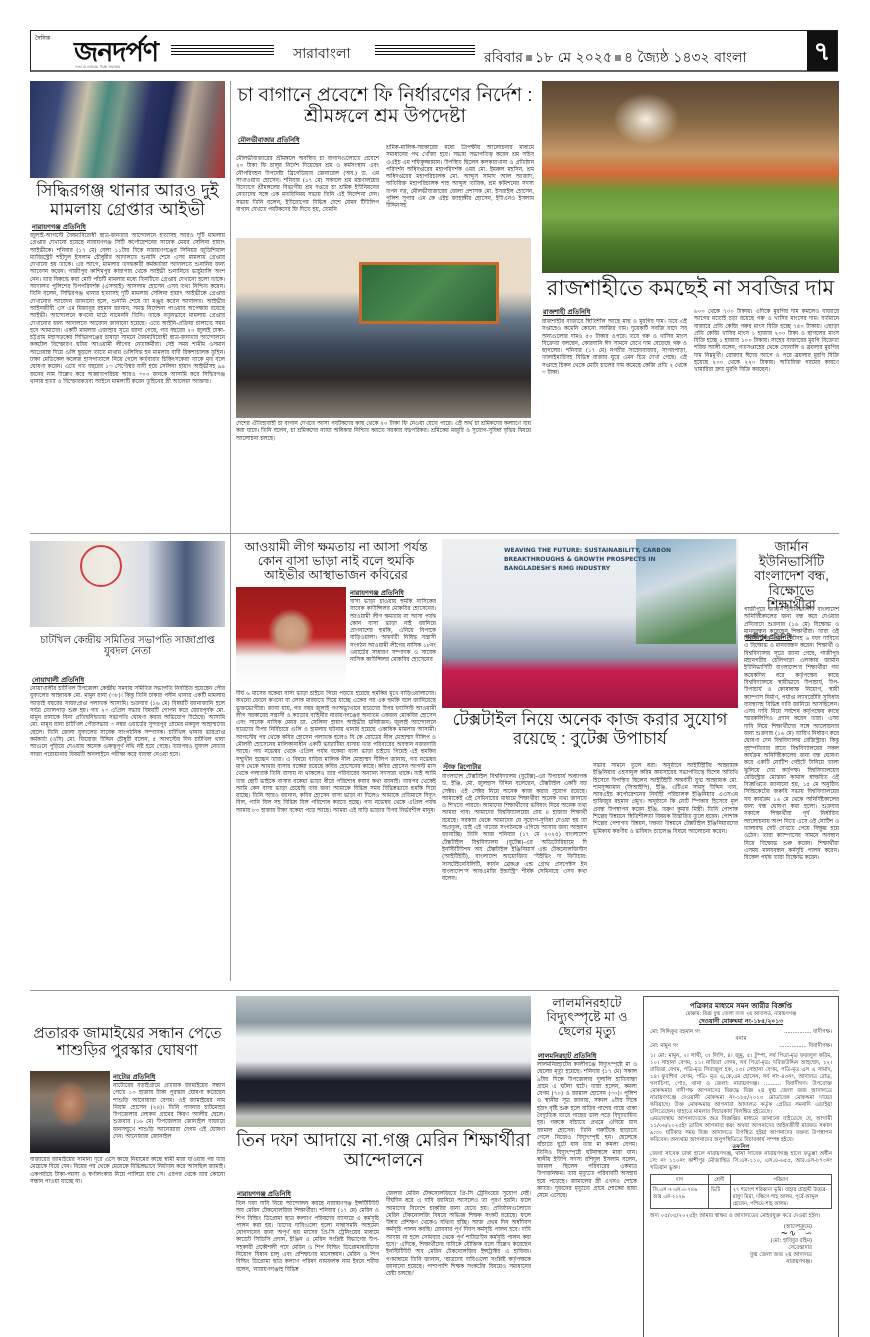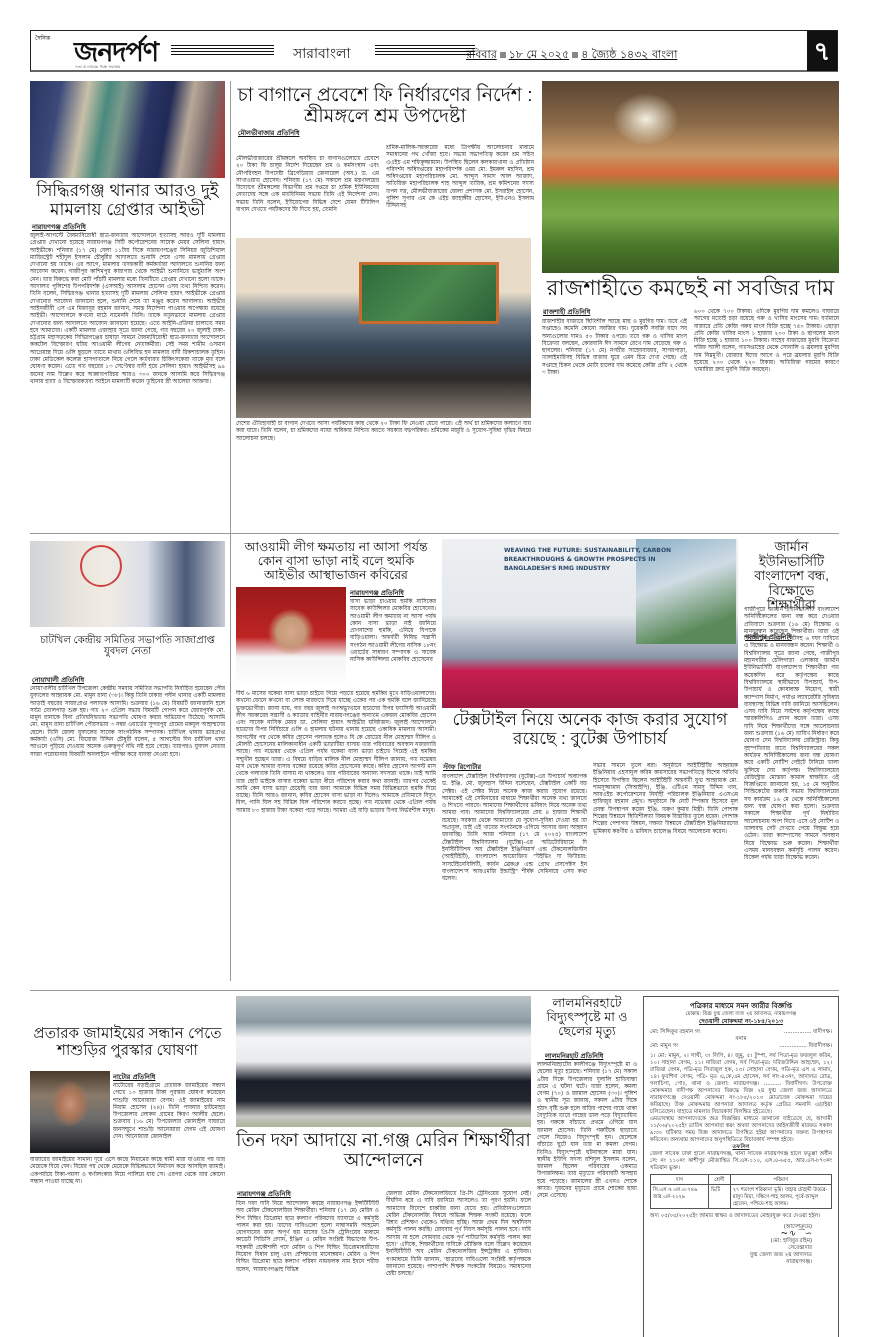--- a/index.html
+++ b/index.html
@@ -8,21 +8,21 @@
 
   .abs { position: absolute; }
 
   
   .masthead { left: 30px; top: 30px; width: 808px; height: 42px; border: 1px solid #222; border-bottom: 2px solid #666; background: #fff; }
   .mast-daily { position: absolute; left: 4px; top: 2px; font-size: 6px; }
   .mast-logo { position: absolute; left: 3px; top: 6px; font-size: 27px; font-weight: 900; letter-spacing: -1px; font-family: "DejaVu Serif", serif; line-height: 30px; margin-left: 40px; }
   .mast-tagline { position: absolute; left: 44px; top: 33px; font-size: 4px; color: #333; }
   .rules { position: absolute; height: 12px; top: 14px; background: repeating-linear-gradient(#111 0 1px, transparent 1px 3px); }
   .mast-section { position: absolute; left: 262px; top: 11px; font-size: 14px; }
-  .mast-date { position: absolute; left: 435px; top: 15px; font-size: 11px; text-decoration: underline; }
+  .mast-date { position: absolute; left: 453px; top: 15px; font-size: 14px; }
   .mast-date .sq { display: inline-block; width: 6px; height: 6px; background: #888; margin: 0 3px; vertical-align: middle; }
   .mast-page { position: absolute; right: 0; top: 0; width: 30px; height: 40px; background: #111; color: #fff; font-size: 26px; font-weight: 700; text-align: center; line-height: 40px; }
 
   
   .photo { position: absolute; overflow: hidden; }
   .photo-arrest { left: 30px; top: 81px; width: 195px; height: 97px;
     background: linear-gradient(100deg, #2a3560 0%, #3c4a7a 15%, #c9c0a8 28%, #4a8a7e 38%, #7a9a8c 45%, #2b3464 58%, #202a55 68%, #b8a898 78%, #7a6a6a 88%, #b03030 100%); }
   .photo-meeting { left: 236px; top: 238px; width: 295px; height: 180px;
     background: linear-gradient(180deg, #e8dcc8 0%, #e8dcc8 30%, #6a7a8a 45%, #3a4a5a 60%, #2e2a28 78%, #8a8278 100%); }
   .banner-green { position: absolute; left: 123px; top: 24px; width: 140px; height: 62px; background: linear-gradient(135deg, #2d6b3c, #4a8a4e, #2c6038); border: 3px solid #c86a2a; }
@@ -80,21 +80,21 @@
 </div>
 
 <div class="photo photo-arrest"></div>
 <div class="hl" style="left:30px; top:181px; width:195px; font-size:17px;">সিদ্ধিরগঞ্জ থানার আরও দুই মামলায় গ্রেপ্তার আইভী</div>
 <div class="byline" style="left:32px; top:222px;">নারায়ণগঞ্জ প্রতিনিধি</div>
 <div class="body" style="left:30px; top:232px; width:195px; height:298px;">জুলাই-আগস্টে বৈষম্যবিরোধী ছাত্র-জনতার আন্দোলনে হত্যাসহ আরও দুটি মামলায় গ্রেপ্তার দেখানো হয়েছে নারায়ণগঞ্জ সিটি কর্পোরেশনের সাবেক মেয়র সেলিনা হায়াৎ আইভীকে। শনিবার (১৭ মে) বেলা ১১টার দিকে নারায়ণগঞ্জের সিনিয়র জুডিশিয়াল ম্যাজিস্ট্রেট শহীদুল ইসলাম চৌধুরীর আদালতে শুনানি শেষে এসব মামলায় গ্রেপ্তার দেখানো হয় তাকে। এর আগে, মামলার তদন্তকারী কর্মকর্তারা আদালতে শুনানির জন্য আবেদন করেন। গাজীপুর কাশিমপুর কারাগার থেকে আইভী শুনানিতে ভার্চুয়ালি অংশ নেন। তার বিরুদ্ধে করা মোট পাঁচটি মামলার মধ্যে তিনটিতে গ্রেপ্তার দেখানো হলো তাকে। আদালত পুলিশের উপপরিদর্শক (এসআই) আসলাম হোসেন এসব তথ্য নিশ্চিত করেন। তিনি বলেন, সিদ্ধিরগঞ্জ থানার হত্যাসহ দুটি মামলায় সেলিনা হায়াৎ আইভীকে গ্রেপ্তার দেখানোর আবেদন জানানো হলে, শুনানি শেষে তা মঞ্জুর করেন আদালত। আইভীর আইনজীবী এস এম মিজানুর রহমান জানান, সমস্ত নির্দেশনা পাওয়ার অপেক্ষায় রয়েছে আইভী। আন্দোলনে কখনো মাঠে নামেননি তিনি। তাকে নতুনভাবে মামলায় গ্রেপ্তার দেখানোর জন্য আদালতে আবেদন জানানো হয়েছে। এতে আইনি-প্রক্রিয়া চালাতে সময় হবে আমাদের। একটি মামলার এজাহার সূত্রে জানা গেছে, গত বছরের ২০ জুলাই ঢাকা-চট্টগ্রাম মহাসড়কের সিদ্ধিরগঞ্জের চাষাঢ়া সামনে বৈষম্যবিরোধী ছাত্র-জনতার আন্দোলনে ককটেল বিস্ফোরণ ঘটায় আওয়ামী লীগের নেতাকর্মীরা। সেই সময় শামীম ওসমান আগ্নেয়াস্ত্র দিয়ে গুলি ছুড়লে তাতে মাথায় গুলিবিদ্ধ হন মামলার বাদী রিকশাচালক তুহিন। ঢাকা মেডিকেল কলেজ হাসপাতালে নিয়ে গেলে কর্তব্যরত চিকিৎসকেরা তাকে মৃত বলে ঘোষণা করেন। এতে গত বছরের ১৩ সেপ্টেম্বর বাদী হয়ে সেলিনা হায়াৎ আইভীসহ ৯৯ জনের নাম উল্লেখ করে অজ্ঞাতপরিচয় আরও ৩০০ জনকে আসামি করে সিদ্ধিরগঞ্জ থানায় হত্যা ও বিস্ফোরকদ্রব্য আইনে মামলাটি করেন তুহিনের স্ত্রী আলেয়া আক্তার।</div>
 
 <div class="divider" style="left:230px; top:81px; width:1px; height:900px;"></div>
 
 <div class="hl" style="left:236px; top:84px; width:298px; font-size:19px; font-weight:400;">চা বাগানে প্রবেশে ফি নির্ধারণের নির্দেশ : শ্রীমঙ্গলে শ্রম উপদেষ্টা</div>
-<div class="byline" style="left:238px; top:128px;text-decoration:underline;">মৌলভীবাজার প্রতিনিধি</div>
+<div class="byline" style="left:238px; top:135px;text-decoration:underline;">মৌলভীবাজার প্রতিনিধি</div>
 <div class="body" style="left:236px; top:155px; width:143px; height:82px;">মৌলভীবাজারের শ্রীমঙ্গলে অবস্থিত চা বাগানগুলোতে প্রবেশে ২০ টাকা ফি চালুর নির্দেশ দিয়েছেন শ্রম ও কর্মসংস্থান এবং নৌপরিবহন উপদেষ্টা ব্রিগেডিয়ার জেনারেল (অব.) ড. এম সাখাওয়াত হোসেন। শনিবার (১৭ মে) সকালে শ্রম মন্ত্রণালয়ের উদ্যোগে শ্রীমঙ্গলের বিভাগীয় শ্রম দপ্তরে চা শ্রমিক ইউনিয়নের নেতাদের সঙ্গে এক মতবিনিময় সভায় তিনি এই নির্দেশনা দেন। সভায় তিনি বলেন, ইউরোপের বিভিন্ন দেশে যেমন টিউলিপ বাগান দেখতে পর্যটকদের ফি দিতে হয়, তেমনি</div>
 <div class="body" style="left:386px; top:144px; width:148px; height:93px;">শ্রমিক-মালিক-সরকারের মধ্যে ত্রিপক্ষীয় আলোচনার মাধ্যমে সমাধানের পথ খোঁজা হবে। সভায় সভাপতিত্ব করেন শ্রম সচিব এএইচ এম শফিকুজ্জামান। উপস্থিত ছিলেন কলকারখানা ও প্রতিষ্ঠান পরিদর্শন অধিদপ্তরের মহাপরিদর্শক ওমর মো. ইমরুল মহসিন, শ্রম অধিদপ্তরের মহাপরিচালক মো. আব্দুস সামাদ আল আজাদ, অতিরিক্ত মহাপরিচালক শাহ আব্দুল তারিক, শ্রম কমিশনের সদস্য তপন দত্ত, মৌলভীবাজারের জেলা প্রশাসক মো. ইসরাইল হোসেন, পুলিশ সুপার এম কে এইচ জাহাঙ্গীর হোসেন, ইউএনও ইসলাম উদ্দিনসহ</div>
 <div class="photo photo-meeting">
   <div class="banner-green"></div>
 </div>
 <div class="body" style="left:236px; top:420px; width:295px; height:112px;">দেশের ঐতিহ্যবাহী চা বাগান দেখতে আসা পর্যটকদের কাছ থেকে ২০ টাকা ফি নেওয়া যেতে পারে। এই অর্থ চা শ্রমিকদের কল্যাণে ব্যয় করা যাবে। তিনি বলেন, চা শ্রমিকদের ন্যায্য অধিকার নিশ্চিত করতে সরকার বদ্ধপরিকর। শ্রমিকের মজুরি ও সুযোগ-সুবিধা বৃদ্ধির বিষয়ে আলোচনা চলছে।</div>
 
 <div class="photo photo-vegetables"></div>
 <div class="hl" style="left:542px; top:276px; width:297px; font-size:21px;">রাজশাহীতে কমছেই না সবজির দাম</div>
 <div class="byline" style="left:543px; top:307px;">রাজশাহী প্রতিনিধি</div>
@@ -137,21 +137,21 @@
 <div class="body" style="left:113px; top:1082px; width:112px; height:72px;">নাটোরের বড়াইগ্রামে প্রতারক জামাইয়ের সন্ধান পেতে ১০ হাজার টাকা পুরস্কার ঘোষণা করেছেন শাশুড়ি আনোয়ারা বেগম। ওই জামাইয়ের নাম নিয়াম হোসেন (২৪)। তিনি পাবনার চাটমোহর উপজেলার লোকন গ্রামের কিরণ আলীর ছেলে। শুক্রবার (১৬ মে) উপজেলার জোনাইল বাজারে জনসম্মুখে শাশুড়ি আনোয়ারা বেগম এই ঘোষণা দেন। আনোয়ারা জোনাইল</div>
 <div class="body" style="left:30px; top:1156px; width:195px; height:160px;">বাজারের জামাইয়ের সামান্য দূরে এসে কাছে নিয়ামের কাছে স্বামী মারা যাওয়ার পর তার মেয়েকে বিয়ে দেন। বিয়ের পর থেকে মেয়েকে বিভিন্নভাবে নির্যাতন করে আসছিল জামাই। একপর্যায়ে টাকা-পয়সা ও স্বর্ণালংকার নিয়ে পালিয়ে যায় সে। এরপর থেকে তার কোনো সন্ধান পাওয়া যাচ্ছে না।</div>
 
 <div class="photo photo-marine"></div>
 <div class="hl" style="left:236px; top:1130px; width:295px; font-size:18px;">তিন দফা আদায়ে না.গঞ্জ মেরিন শিক্ষার্থীরা আন্দোলনে</div>
 <div class="byline" style="left:237px; top:1189px;">নারায়ণগঞ্জ প্রতিনিধি</div>
 <div class="body" style="left:236px; top:1200px; width:143px; height:118px;">তিন দফা দাবি নিয়ে আন্দোলন করছে নারায়ণগঞ্জ ইন্সটিটিউট অব মেরিন টেকনোলজির শিক্ষার্থীরা। শনিবার (১৭ মে) মেরিন ও শিপ বিল্ডিং ডিপ্লোমা ছাত্র কল্যাণ পরিষদের ব্যানারে এ কর্মসূচি পালন করা হয়। তাদের দাবিগুলো হলো নাম্বাসমনি আহমেদ যোগদানের জন্য অপূর্ণ ছয় মাসের প্রি-সি ট্রেনিংয়ের মাধ্যমে কাডেট সিডিসি প্রদান, ইঞ্জিন ও মেরিন সংশ্লিষ্ট বিভাগের উপ-সহকারী প্রকৌশলী পদে মেরিন ও শিপ বিল্ডিং ডিপ্লোমাধারীদের নিয়োগ বিধান চালু এবং প্রশিক্ষণের মানোন্নয়ন। মেরিন ও শিপ বিল্ডিং ডিপ্লোমা ছাত্র কল্যাণ পরিষদ নামফলক নাম ইবনে শরীফ বলেন, 'নারায়ণগঞ্জাহ বিভিন্ন</div>
 <div class="body" style="left:386px; top:1190px; width:145px; height:128px;">জেলার মেরিন টেকনোলজিতে প্রি-সি ট্রেনিংয়ের সুযোগ নেই। দীর্ঘদিন ধরে এ দাবি জানিয়ে আসলেও তা পূরণ হয়নি। ফলে আমাদের বিদেশে চাকরির জন্য যেতে হয়। প্রতিষ্ঠানগুলোতে মেরিন টেকনোলজি বিষয়ে অভিজ্ঞ শিক্ষক সংকট রয়েছে। ফলে উন্নত প্রশিক্ষণ থেকেও বঞ্চিত হচ্ছি। আজ প্রথম দিন অর্ধদিবস কর্মসূচি পালন করছি। রোববার পূর্ণ দিবস কর্মসূচি পালন হবে। দাবি আদায় না হলে সোমবার থেকে পূর্ণ শাটডাউন কর্মসূচি পালন করা হবে।' এদিকে, শিক্ষার্থীদের দাবিকে যৌক্তিক বলে উল্লেখ করেছেন ইনস্টিটিউট অব মেরিন টেকনোলজির ইন্সট্রাক্টর এ হাফিজ। গণমাধ্যমে তিনি জানান, 'ছাত্রদের দাবিগুলো সংশ্লিষ্ট কর্তৃপক্ষকে জানানো হয়েছে। পাশাপাশি শিক্ষক সংকটের বিষয়েও সমাধানের চেষ্টা চলছে।'</div>
 
 <div class="hl" style="left:537px; top:996px; width:100px; font-size:12.5px;">লালমনিরহাটে বিদ্যুৎস্পৃষ্টে মা ও ছেলের মৃত্যু</div>
-<div class="byline" style="left:538px; top:1051px;margin-left:7px;">লালমনিরহাট প্রতিনিধি</div>
+<div class="byline" style="left:538px; top:1051px;">লালমনিরহাট প্রতিনিধি</div>
 <div class="body" style="left:537px; top:1061px; width:100px; height:257px;">লালমনিরহাটের কালীগঞ্জে বিদ্যুৎস্পৃষ্টে মা ও ছেলের মৃত্যু হয়েছে। শনিবার (১৭ মে) সকাল ৯টার দিকে উপজেলার দুলালি হাতিবান্ধা গ্রামে এ ঘটনা ঘটে। তারা হলেন, কমলা বেগম (৭০) ও জামাল হোসেন (৩০)। পুলিশ ও স্থানীয় সূত্র জানায়, সকাল ৯টার দিকে হঠাৎ বৃষ্টি শুরু হলে বাড়ির পাশের গাছে থাকা বৈদ্যুতিক তারে গাছের ডাল পড়ে বিদ্যুতায়িত হয়। গরুকে বাঁচাতে প্রথমে এগিয়ে যান জামাল হোসেন। তিনি গরুটিকে ছাড়াতে গেলে নিজেও বিদ্যুৎস্পৃষ্ট হন। ছেলেকে বাঁচাতে ছুটে যান তার মা কমলা বেগম। তিনিও বিদ্যুৎস্পৃষ্টে ঘটনাস্থলে মারা যান। স্থানীয় ইউপি সদস্য রশিদুল ইসলাম বলেন, জামাল ছিলেন পরিবারের একমাত্র উপার্জনক্ষম। তার মৃত্যুতে পরিবারটি অসহায় হয়ে পড়েছে। জামালের স্ত্রী এখনও শোকে কাতর। দুজনের মৃত্যুতে গ্রামে শোকের ছায়া নেমে এসেছে।</div>
 
 <div class="abs notice">
   <div class="n-title">পত্রিকার মাধ্যমে সমন জারীর বিজ্ঞপ্তি</div>
   <div class="n-sub">মোকাম: বিজ্ঞ যুগ্ম জেলা জজ ২য় আদালত, নারায়ণগঞ্জ</div>
   <div class="n-case">দেওয়ানী মোকদ্দমা নং-১৮৫/২০১৩</div>
   <div class="row">
     <span>মো: সিদ্দিকুর রহমান গং</span>
     <span>................ বাদীপক্ষ।</span>
   </div>

